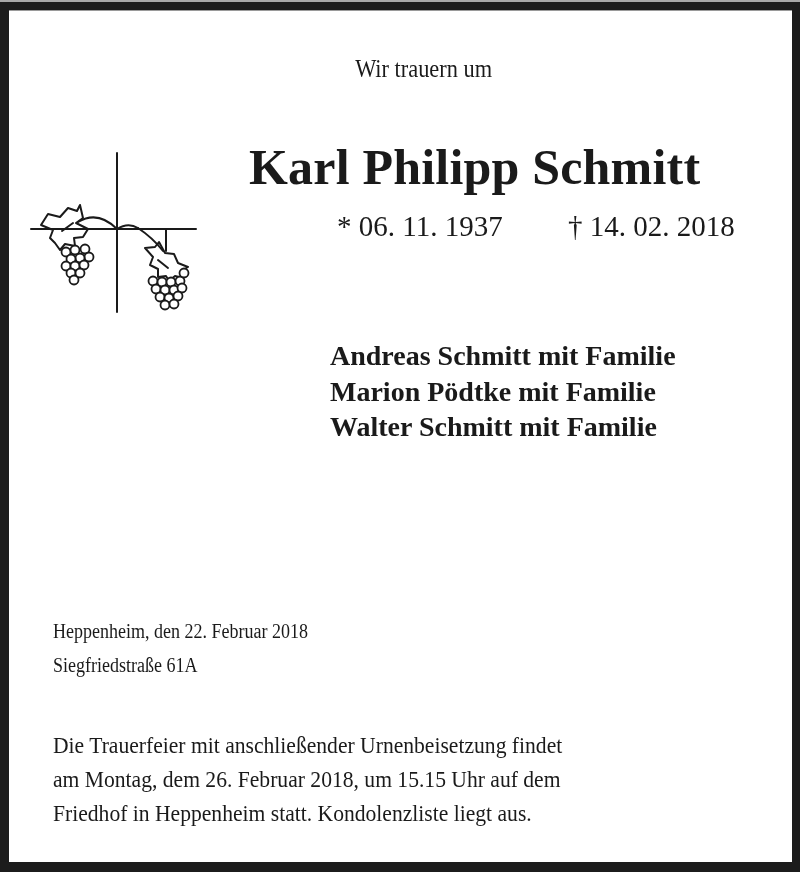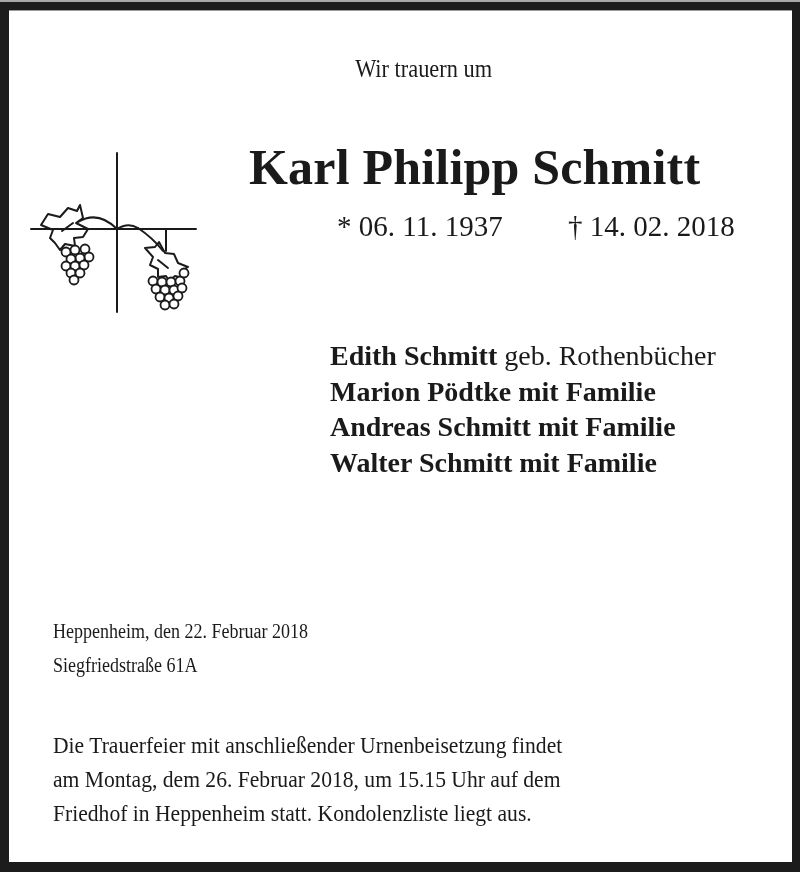--- a/index.html
+++ b/index.html
@@ -94,23 +94,22 @@
     <circle cx="137" cy="155" r="4.5"></circle>
       <circle cx="146" cy="154" r="4.5"></circle>
   </g>
 </svg>
 
 <div class="txt name">Karl Philipp Schmitt</div>
 <div class="txt born">* 06. 11. 1937</div>
 <div class="txt died">† 14. 02. 2018</div>
 
 <div class="txt mourners">
-  <div><span class="bold">Edith Schmitt</span><span> geb. Rothenbücher</span></div>
+  <div class="bold">Andreas Schmitt mit Familie</div>
   <div class="bold">Marion Pödtke mit Familie</div>
-  <div class="bold">Andreas Schmitt mit Familie</div>
   <div class="bold">Walter Schmitt mit Familie</div>
 </div>
 
 <div class="txt place">
   <div>Heppenheim, den 22. Februar 2018</div>
   <div>Siegfriedstraße 61A</div>
 </div>
 
 <div class="txt service">
   <div>Die Trauerfeier mit anschließender Urnenbeisetzung findet</div>

